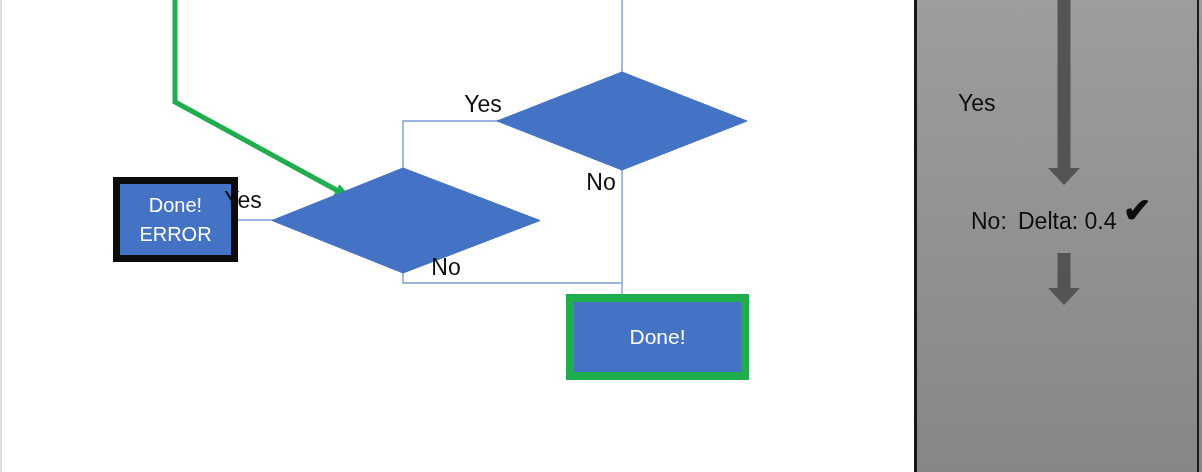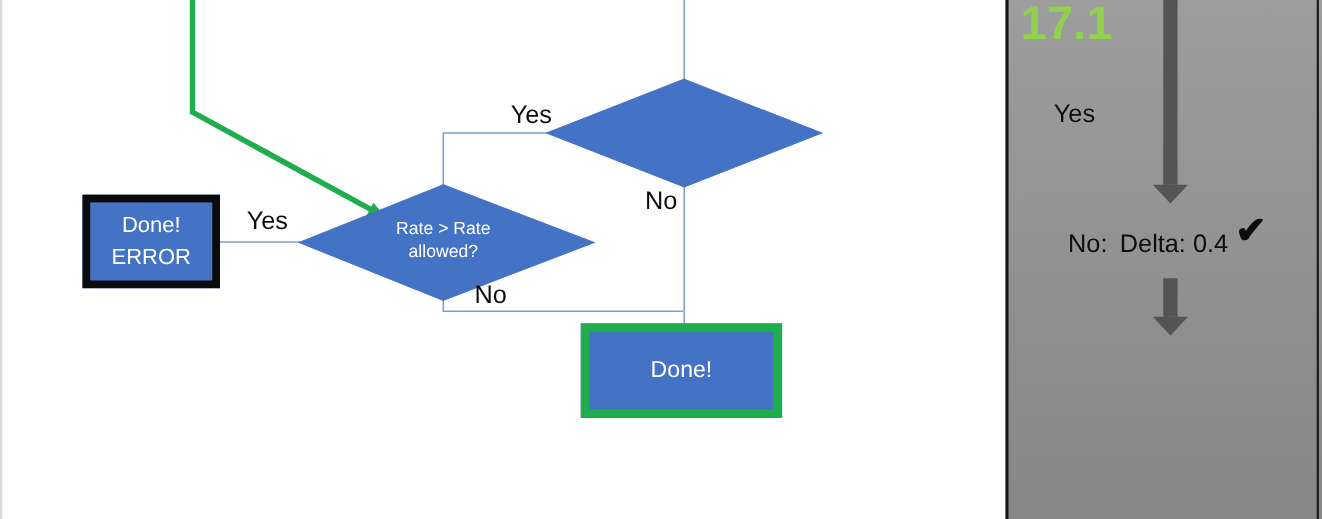--- a/index.html
+++ b/index.html
@@ -13,21 +13,21 @@
   .edge-label{
     position:absolute;width:70px;text-align:center;
     font-size:23px;line-height:1.1;color:var(--text_black,#0d0d0d);
   }
   .node-label{
     position:absolute;text-align:center;color:#ffffff;white-space:pre-line;
   }
   .box-node{
     position:absolute;box-sizing:border-box;background:var(--accent_blue,#4472C4);
     display:flex;align-items:center;justify-content:center;
-    color:#ffffff;text-align:center;white-space:pre-line;
+    color:#ffffff;text-align:center;white-space:pre-line;margin-left:38px;
   }
   #node-done-error{
     left:75px;top:177px;width:125px;height:85px;
     border:7px solid #0b0b0b;font-size:20px;line-height:1.45;
   }
   #node-done{
     left:528px;top:294px;width:183px;height:86px;
     border:8px solid var(--green,#1FAD4E);font-size:21px;
   }
   #label-check-max{left:542px;top:100px;width:160px;font-size:16.5px;line-height:1.3;}
@@ -78,22 +78,20 @@
       <polygon class="green-head" points="352,199 332.8,196.5 339.5,184.3"></polygon>
 
       <polygon class="diamond" points="622,72 747,121 622,170 497,121"></polygon>
       <polygon class="diamond" points="403,168 540,220.5 403,273 272,220.5"></polygon>
     </svg>
 
     <div id="node-done-error" class="box-node">Done!
 ERROR</div>
     <div id="node-done" class="box-node">Done!</div>
 
-    <div id="label-rate-allowed" class="node-label">Rate &gt; Rate
-allowed?</div>
 
     <div id="edge-yes-top" class="edge-label">Yes</div>
     <div id="edge-no-top" class="edge-label">No</div>
     <div id="edge-yes-left" class="edge-label">Yes</div>
     <div id="edge-no-bottom" class="edge-label">No</div>
 
     <div id="left-edge-line"></div>
   </div>
 
   <div id="side-panel">
@@ -101,18 +99,17 @@
       <rect class="arrow-shape" x="140.5" y="0" width="13" height="168"></rect>
       <polygon class="arrow-shape" points="131,168 163,168 147,185"></polygon>
       <rect class="arrow-shape" x="140.5" y="253" width="13" height="35"></rect>
       <polygon class="arrow-shape" points="131,288 163,288 147,305"></polygon>
     </svg>
 
     <div id="panel-yes" class="panel-text">Yes</div>
     <div id="panel-no" class="panel-text">No:</div>
     <div id="panel-delta" class="panel-text">Delta: 0.4</div>
     <div id="panel-check" class="panel-text">✔</div>
-    <div id="panel-result">17.1</div>
 
     <div id="panel-right-line"></div>
   </div>
 
 </div>
 
 </body></html>

